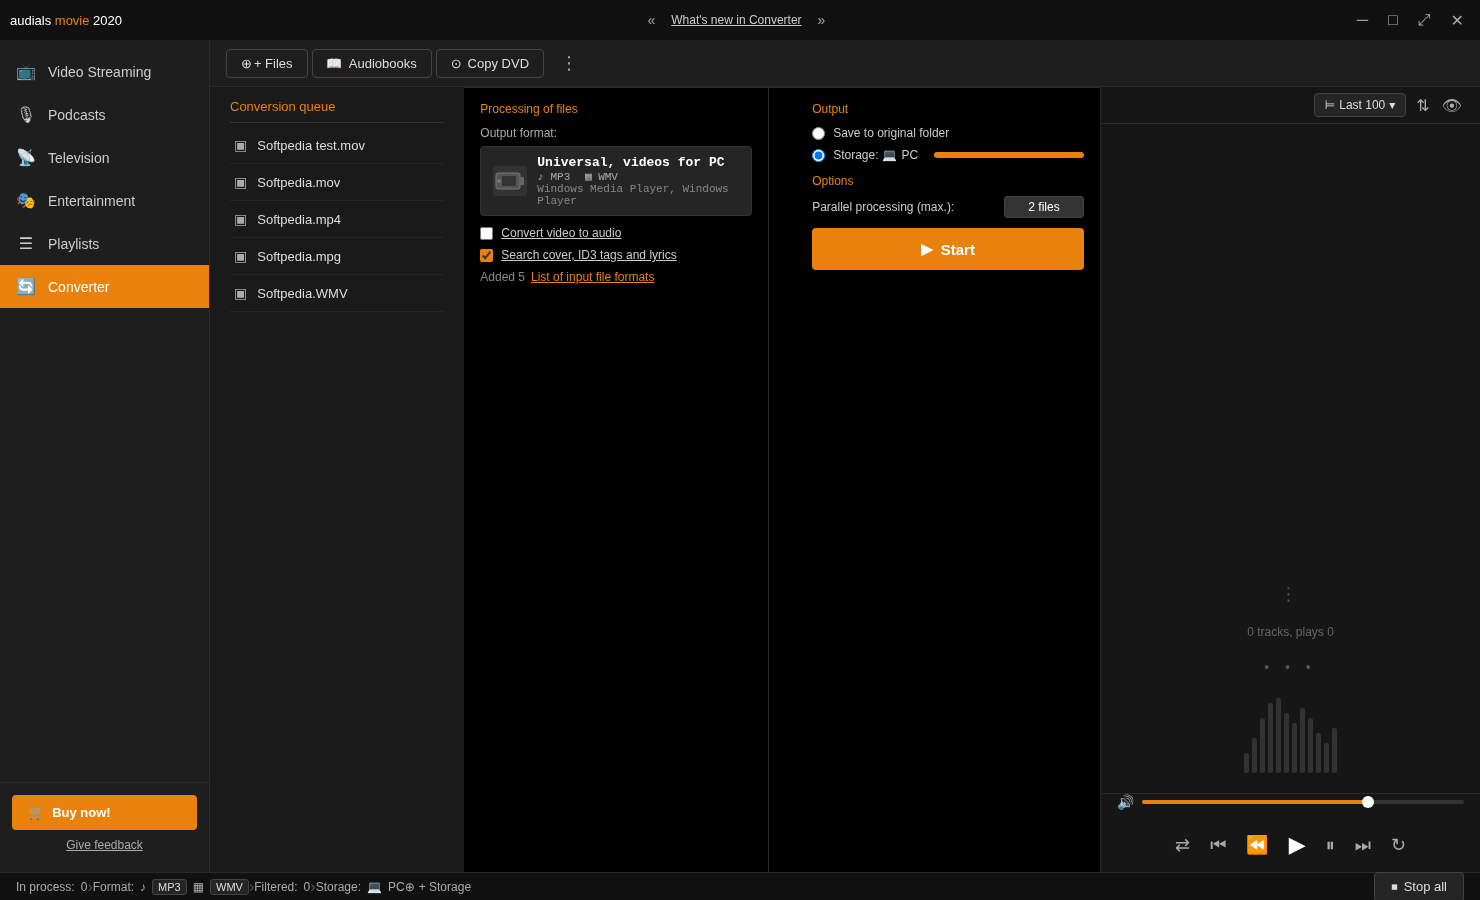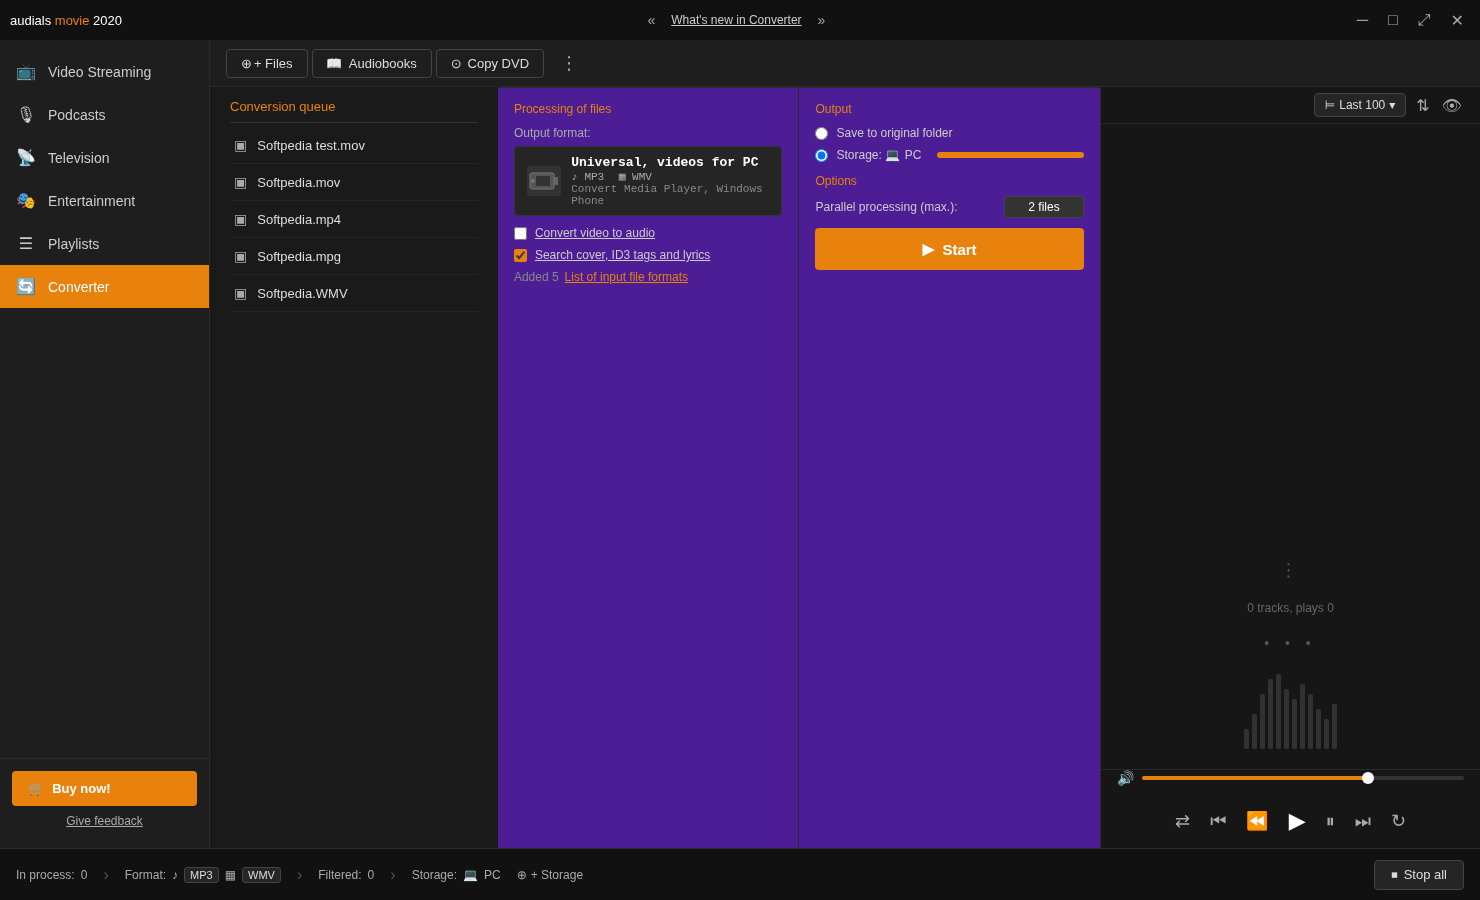--- a/index.html
+++ b/index.html
@@ -41,21 +41,21 @@
     .content-body { flex: 1; display: flex; overflow: hidden; }
 
     
     .queue-area { flex: 1; display: flex; flex-direction: row; overflow: hidden; }
     .queue-section { flex: 1; overflow-y: auto; padding: 0 20px; }
     .queue-header { color: #e8820c; font-size: 13px; padding: 12px 0 8px 0; border-bottom: 1px solid #333; margin-bottom: 4px; }
     .queue-item { display: flex; align-items: center; gap: 10px; padding: 10px 4px; border-bottom: 1px solid #252525; color: #ddd; }
     .file-icon { color: #aaa; font-size: 14px; }
 
     
-    .bottom-panels { display: flex; border-top: 1px solid #2a2a2a; background: #4c1d95; flex-shrink: 0; }
+    .bottom-panels { display: flex; border-top: 1px solid #2a2a2a; background: #000000; flex-shrink: 0; gap: 27px; }
     .processing-panel { flex: 1; padding: 14px 16px; border-right: 1px solid #2a2a2a; }
     .output-panel { flex: 1; padding: 14px 16px; }
     .panel-title { color: #e8820c; font-size: 12px; margin-bottom: 10px; }
     .output-format-box { display: flex; align-items: center; gap: 10px; background: #252525; border: 1px solid #333; border-radius: 4px; padding: 8px 12px; margin-bottom: 10px; cursor: pointer; font-family: Liberation Mono, monospace; }
     .format-icon { width: 40px; height: 30px; background: #333; border-radius: 3px; display: flex; align-items: center; justify-content: center; font-size: 10px; color: #aaa; }
     .format-name { font-size: 13px; font-weight: bold; color: #fff; }
     .format-tags { font-size: 11px; color: #aaa; }
     .format-sub { font-size: 11px; color: #888; }
     .checkbox-row { display: flex; align-items: flex-end; gap: 8px; margin-bottom: 8px; color: #ccc; font-size: 12px; text-decoration: underline; }
     .checkbox-row input[type=checkbox] { accent-color: #e8820c; }
@@ -85,21 +85,21 @@
     .playback-controls { display: flex; align-items: center; justify-content: center; gap: 12px; padding: 10px 16px; }
     .ctrl-btn { background: none; border: none; color: #aaa; cursor: pointer; font-size: 18px; padding: 4px; }
     .ctrl-btn.play { font-size: 22px; color: #fff; }
     .volume-row { display: flex; align-items: center; gap: 8px; padding: 0 16px 8px 16px; }
     .vol-icon { color: #aaa; font-size: 14px; }
     .vol-slider { flex: 1; height: 4px; background: #333; border-radius: 2px; position: relative; cursor: pointer; }
     .vol-fill { height: 100%; width: 70%; background: #e8820c; border-radius: 2px; }
     .vol-thumb { position: absolute; top: -4px; left: 70%; width: 12px; height: 12px; background: #fff; border-radius: 50%; transform: translateX(-50%); }
 
     
-    .statusbar { height: 52px; background: #111; border-top: 1px solid #2a2a2a; display: flex; align-items: center; padding: 0 16px; gap: 16px; flex-shrink: 0; }
+    .statusbar { height: 28px; background: #111; border-top: 1px solid #2a2a2a; display: flex; align-items: center; padding: 0 16px; flex-shrink: 0; }
     .status-item { display: flex; align-items: center; gap: 6px; color: #aaa; font-size: 12px; }
     .status-sep { color: #555; font-size: 16px; }
     .stop-all-btn { background: #252525; border: 1px solid #444; border-radius: 4px; padding: 6px 16px; color: #ddd; cursor: pointer; font-size: 13px; display: flex; align-items: center; gap: 6px; margin-left: auto; }
     .storage-btn { background: none; border: none; color: #aaa; cursor: pointer; font-size: 12px; display: flex; align-items: center; gap: 4px; }
     .format-badge { background: #252525; border: 1px solid #444; border-radius: 3px; padding: 1px 5px; font-size: 11px; color: #ddd; }
 
     
     ::-webkit-scrollbar { width: 4px; }
     ::-webkit-scrollbar-track { background: #1a1a1a; }
     ::-webkit-scrollbar-thumb { background: #444; border-radius: 2px; }
@@ -227,21 +227,21 @@
                   <rect x="26" y="8" width="4" height="8" rx="1" fill="#666"></rect>
                   <circle cx="5" cy="12" r="2" fill="#777"></circle>
                 </svg>
               </div>
               <div>
                 <div class="format-name">Universal, videos for PC</div>
                 <div class="format-tags">
                   <span>♪ MP3</span>
                   <span style="margin-left:8px;">▦ WMV</span>
                 </div>
-                <div class="format-sub">Convert Media Player, Windows Phone</div>
+                <div class="format-sub">Windows Media Player, Windows Player</div>
               </div>
             </div>
             <div class="checkbox-row">
               <input type="checkbox" id="convertVideo" style="">
               <label for="convertVideo">Convert video to audio</label>
             </div>
             <div class="checkbox-row">
               <input type="checkbox" id="searchCover" checked="" style="">
               <label for="searchCover">Search cover, ID3 tags and lyrics</label>
             </div>

